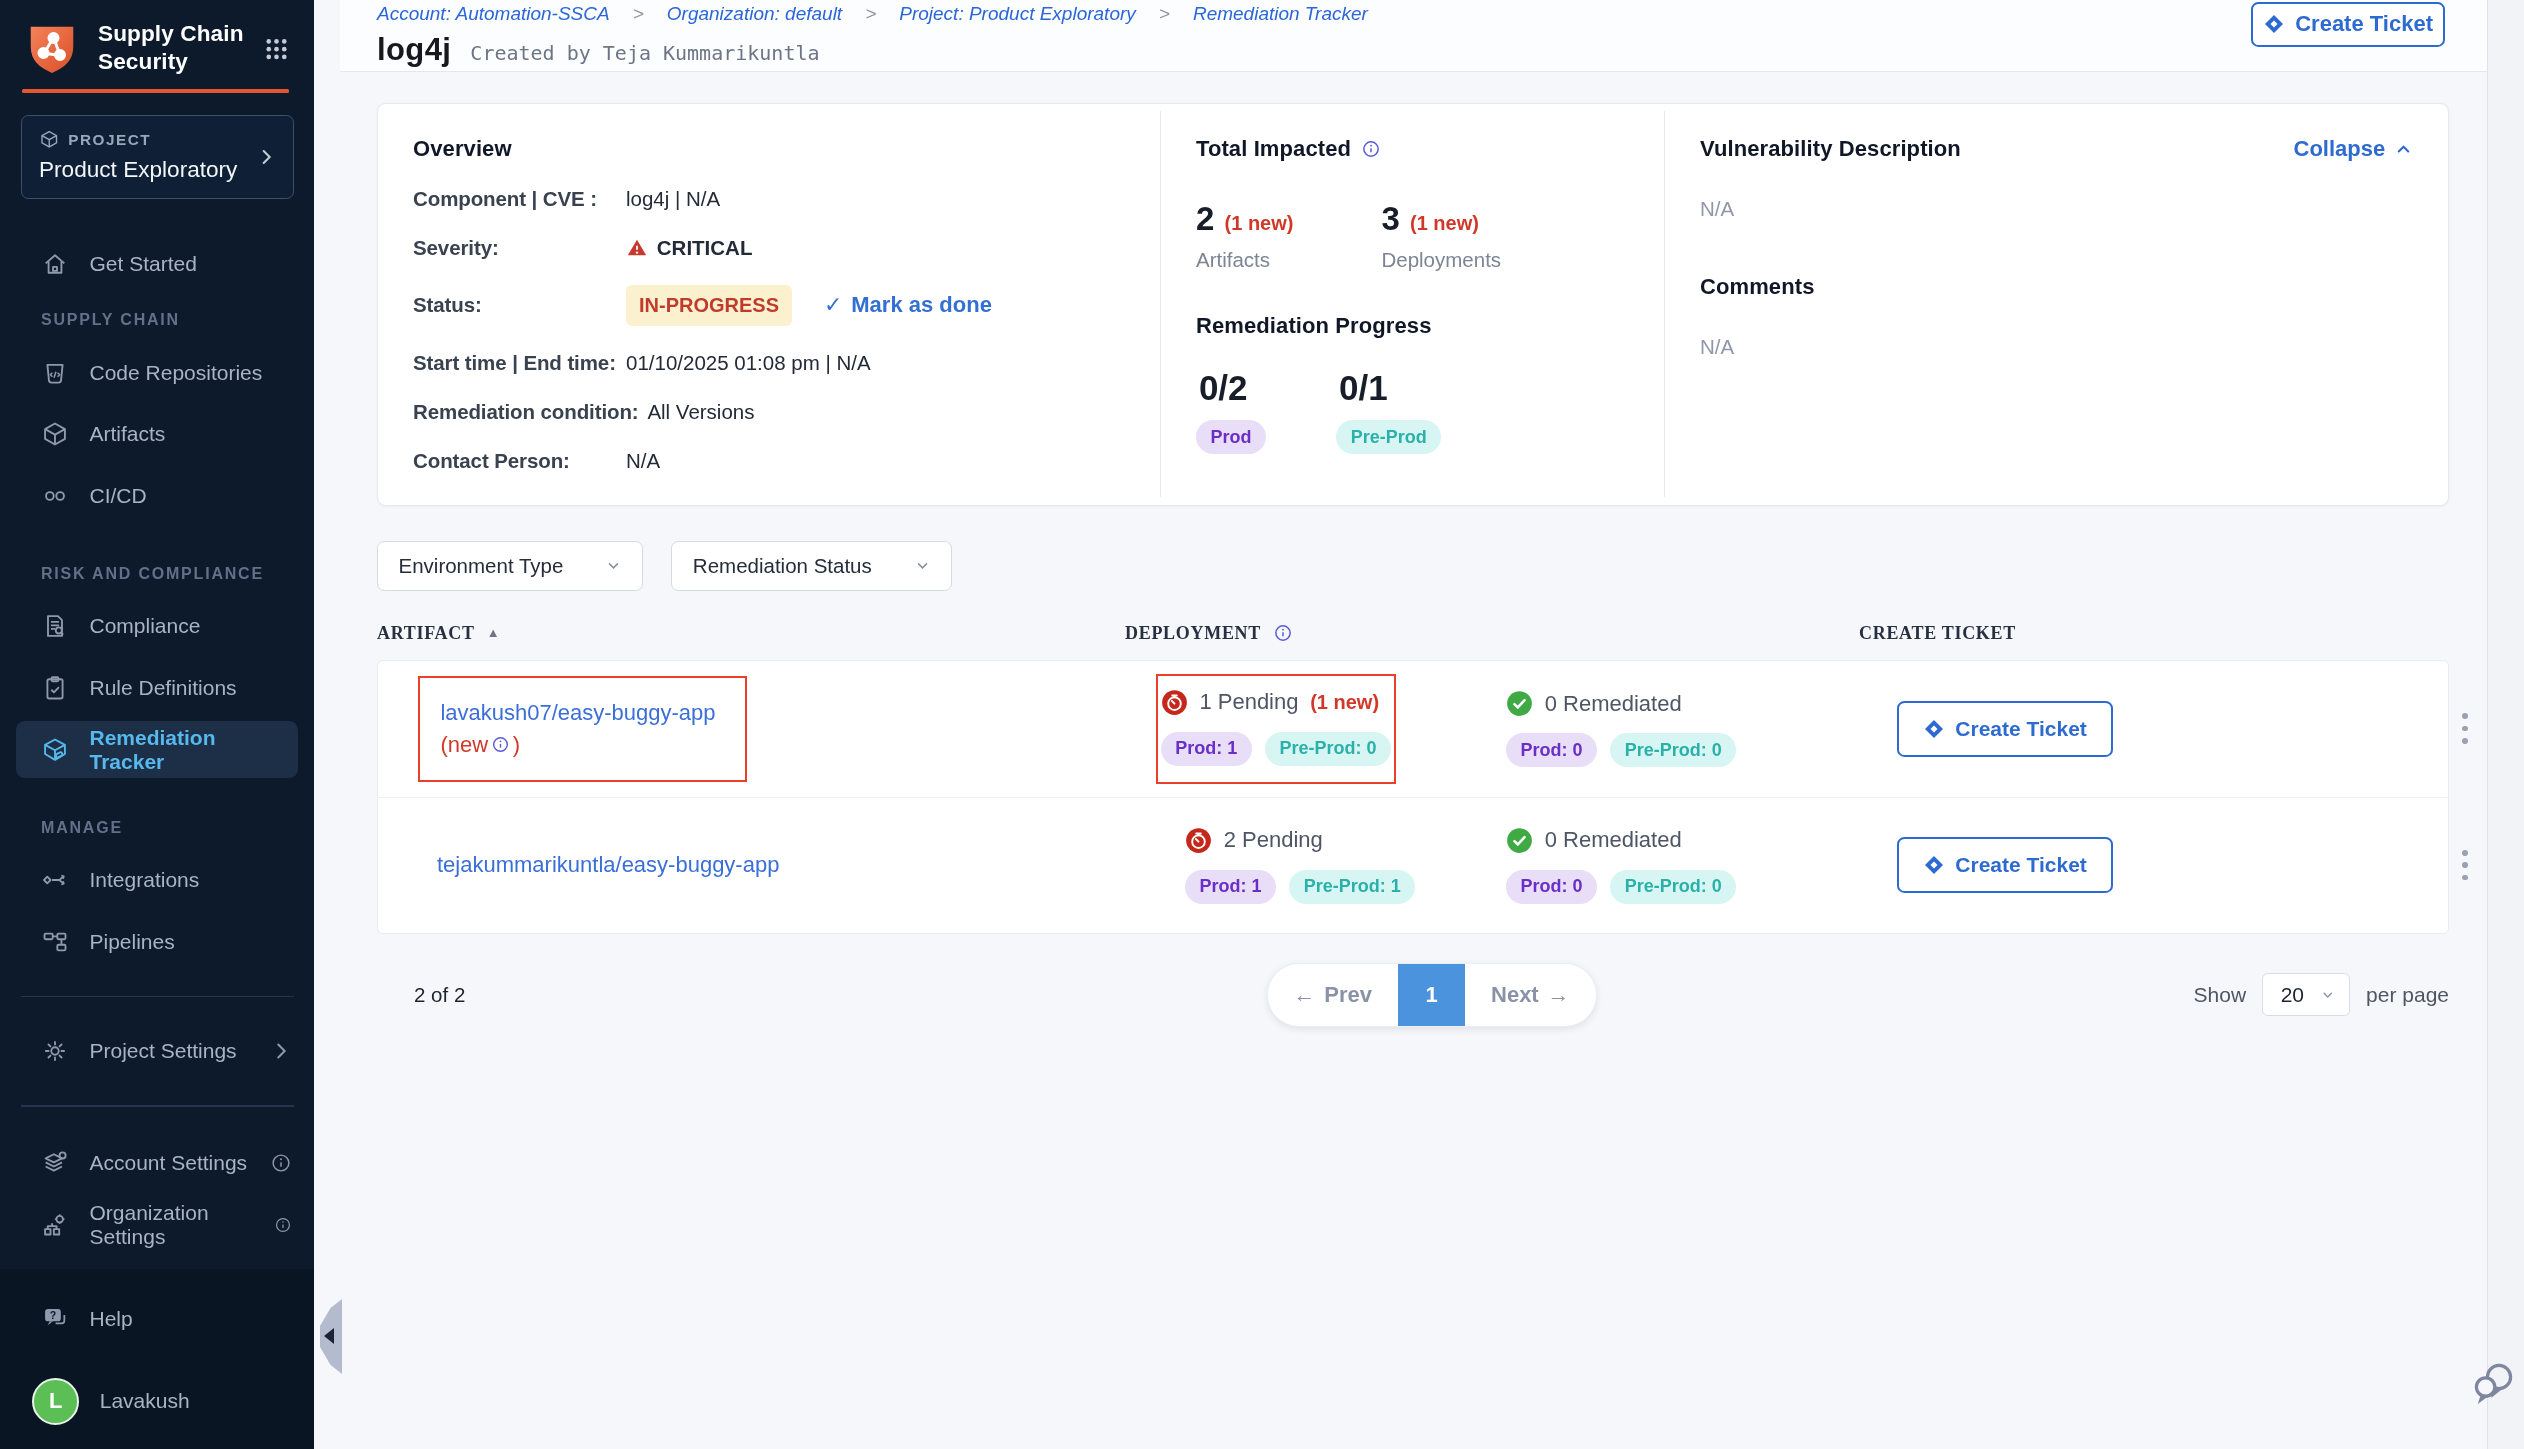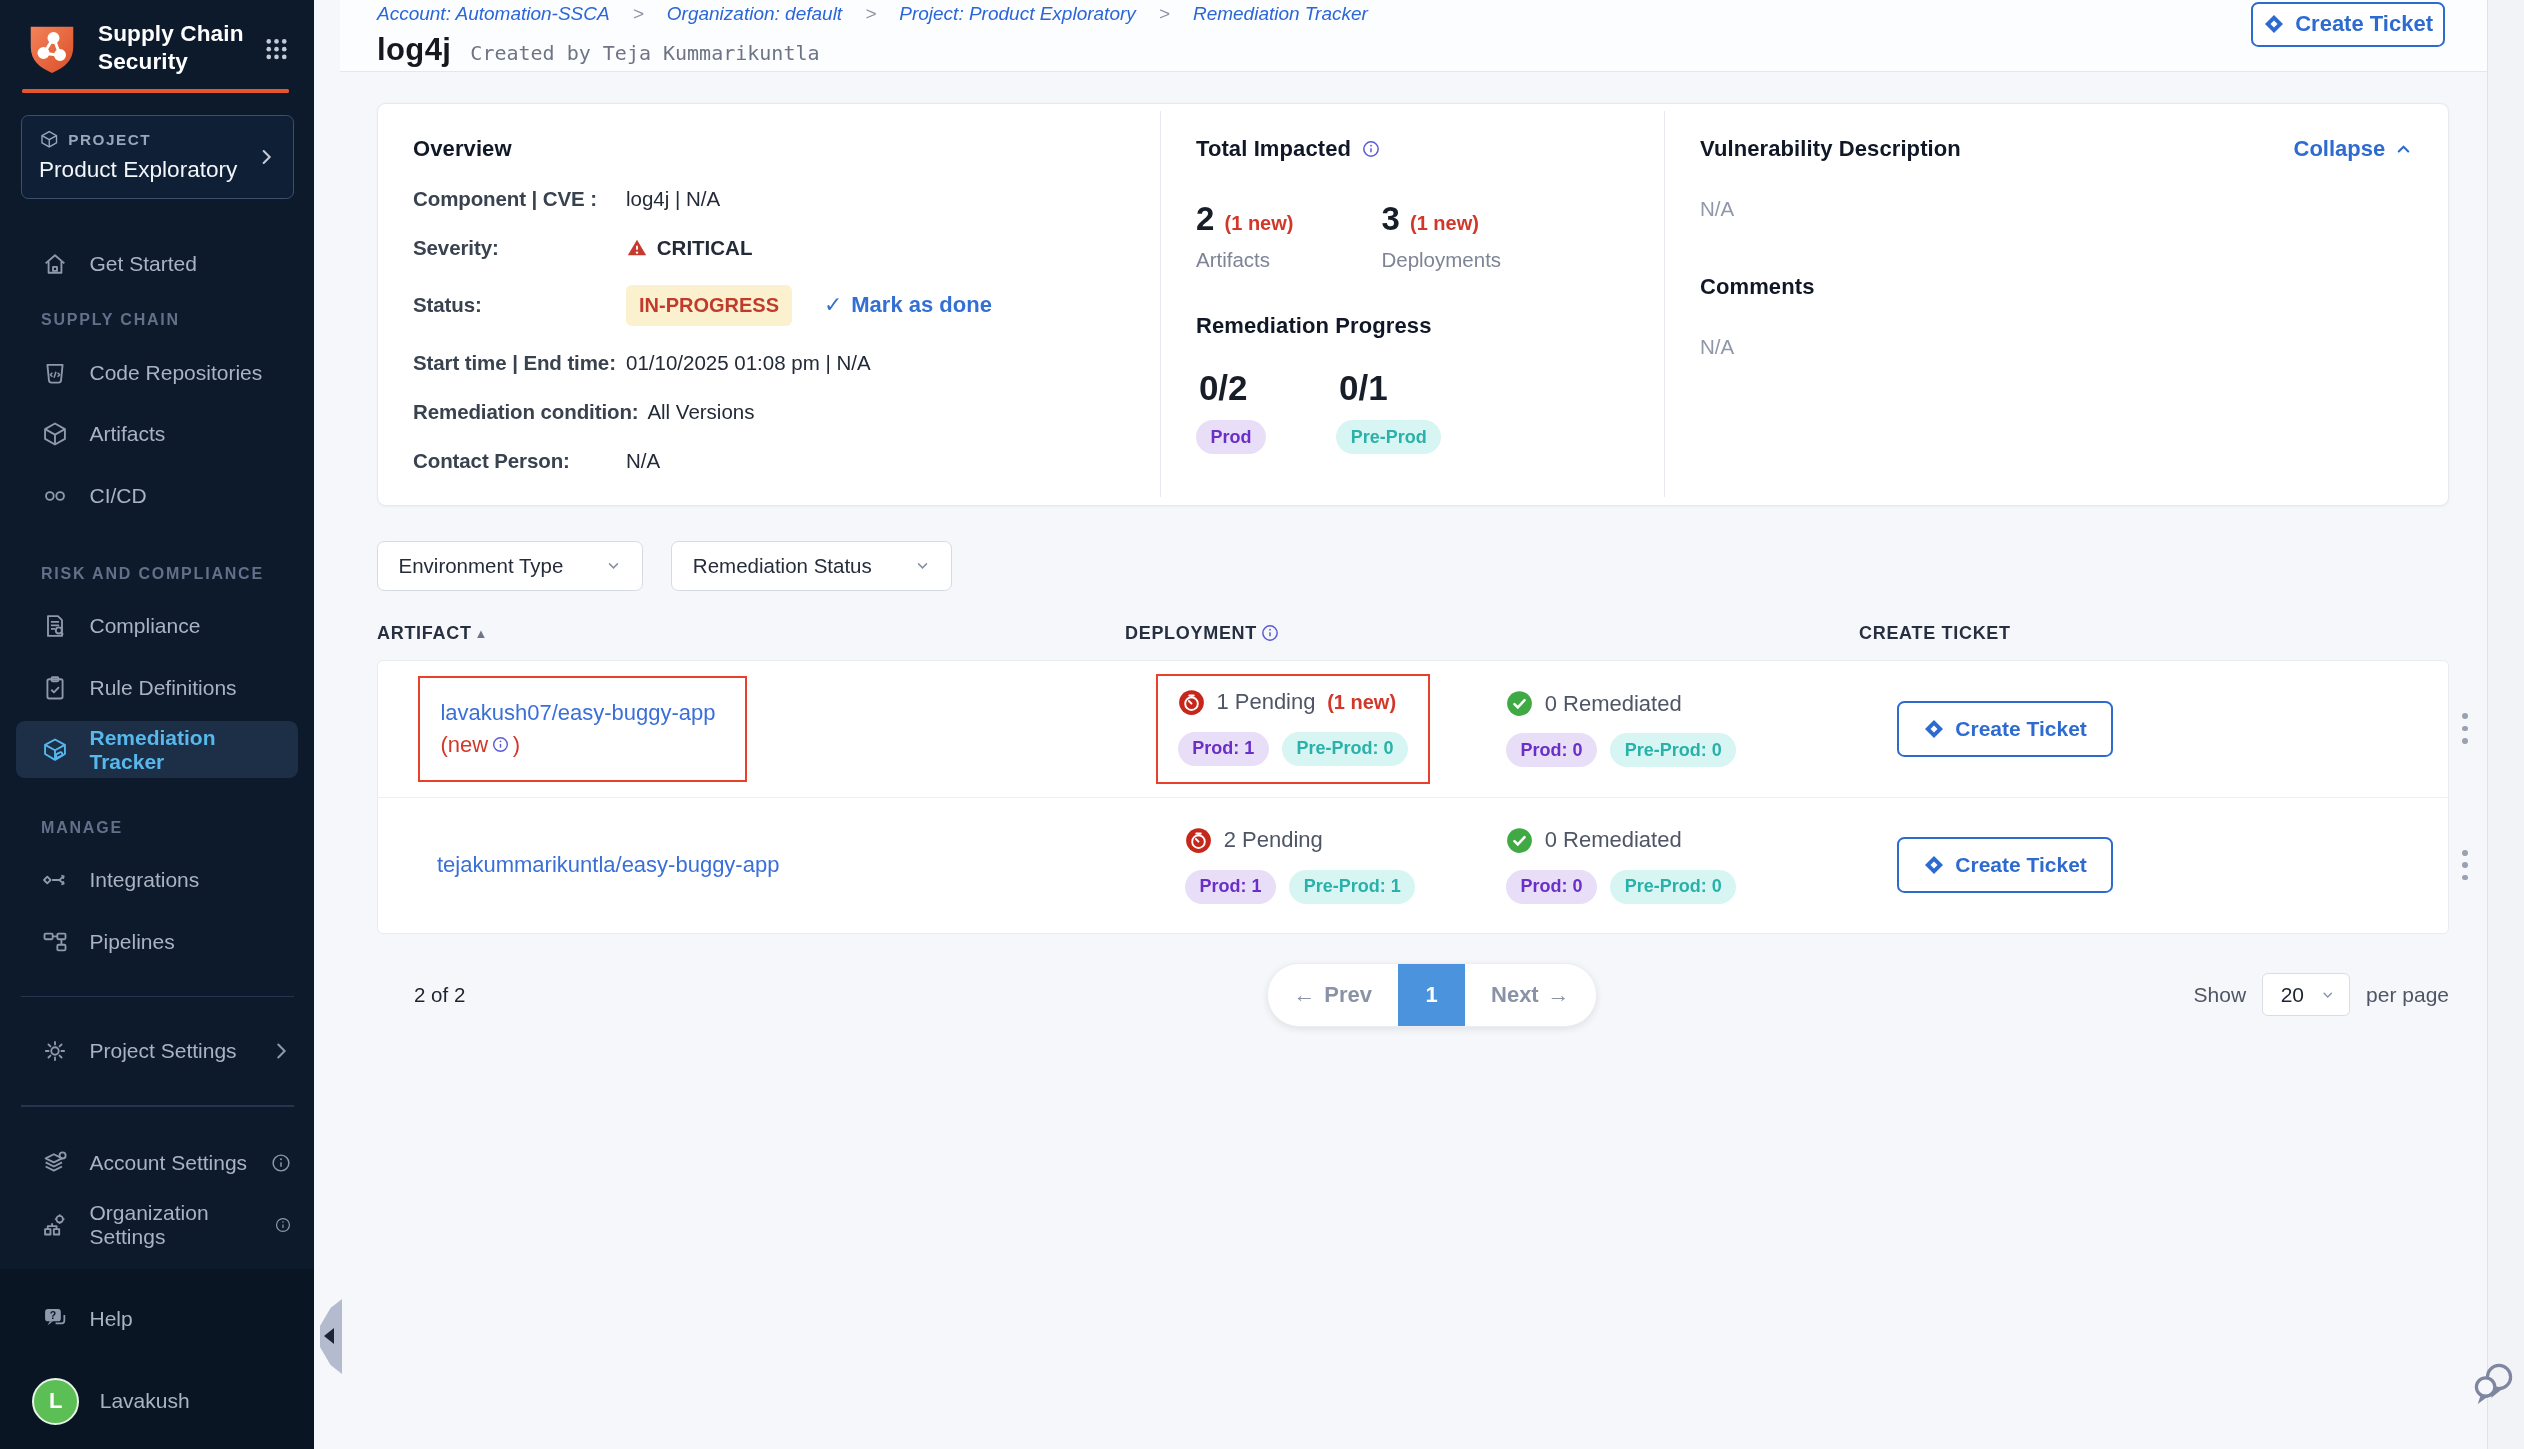--- a/index.html
+++ b/index.html
@@ -91,31 +91,31 @@
   .cm-h { margin-top:53px; }
 
   
   .filters { margin-top:35px; display:flex; gap:28px; }
   .dd { display:inline-flex; align-items:center; gap:41px; height:50px; padding:0 19px 0 20.5px; background:#fff; border:1.5px solid #d6dae3; border-radius:7.3px; font-size:20.5px; color:#252c3a; cursor:pointer; font-family:inherit; }
   .dd svg { width:19px; height:19px; }
 
   
   .tgrid { display:grid; grid-template-columns:748px 343px 391px 511px 1fr; padding-left:37px; align-items:center; }
   .thead { padding:32px 0 16px; }
-  .th { font-size:18px; font-weight:bold; color:#273041; letter-spacing:0.7px; display:flex; align-items:center; gap:3px; }
+  .th { font-size:18px; font-weight:bold; color:#273041; letter-spacing:0.7px; display:flex; align-items:center; gap:12px;font-family:Liberation Serif, serif; }
   .sort { font-size:13px; color:#6e7688; }
   .tbody { background:#fff; border:0.7px solid #e9ebf1; border-radius:5.8px; }
   .trow { min-height:136px; }
   .trow + .trow { border-top:1.5px solid #edeff3; }
   .alink { color:#3a6fd8; font-size:22px; text-decoration:none; line-height:32px; cursor:pointer; display:block; }
   .newtag { color:#d2382a; display:inline-flex; align-items:center; gap:2.9px; }
   .newtag .inf { width:19px; height:19px; }
   .redbox { border:2.9px solid #e8402b; display:inline-block; }
   .artbox { padding:19px 20.5px; width:329px; margin-left:2.9px; }
-  .depbox { padding:13px 20px 16px; margin-left:-7.3px; }
+  .depbox { padding:13px 3px 16px; margin-left:-7.3px; }
   .plainpad { padding-left:22px; }
   .pendline { display:flex; align-items:center; gap:11.7px; font-size:22px; color:#4e5565; }
   .pendline .stat-ic { width:27px; height:27px; flex:0 0 auto; }
   .pendline .stat-ic svg { width:100%; height:100%; }
   .pills { display:flex; gap:13px; margin-top:16px; }
   .row-create { width:216px; height:56px; font-size:21px; }
   .kebab { display:inline-flex; flex-direction:column; gap:6.6px; padding:7.3px; cursor:pointer; margin-left:47px; }
   .kebab i { width:5.8px; height:5.8px; border-radius:50%; background:#9aa1b0; }
 
   

